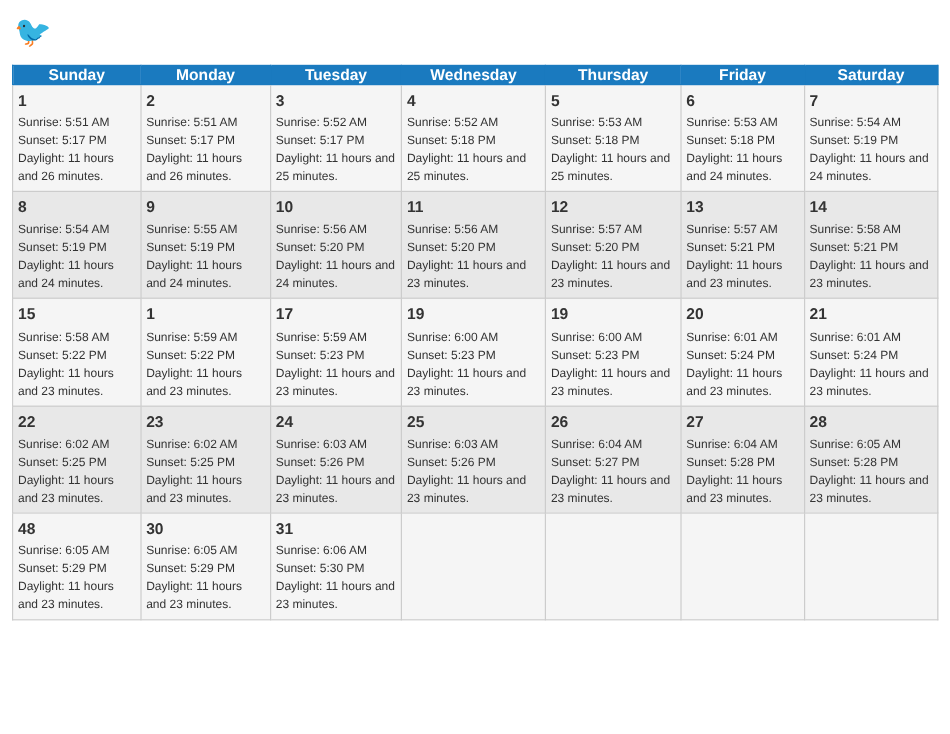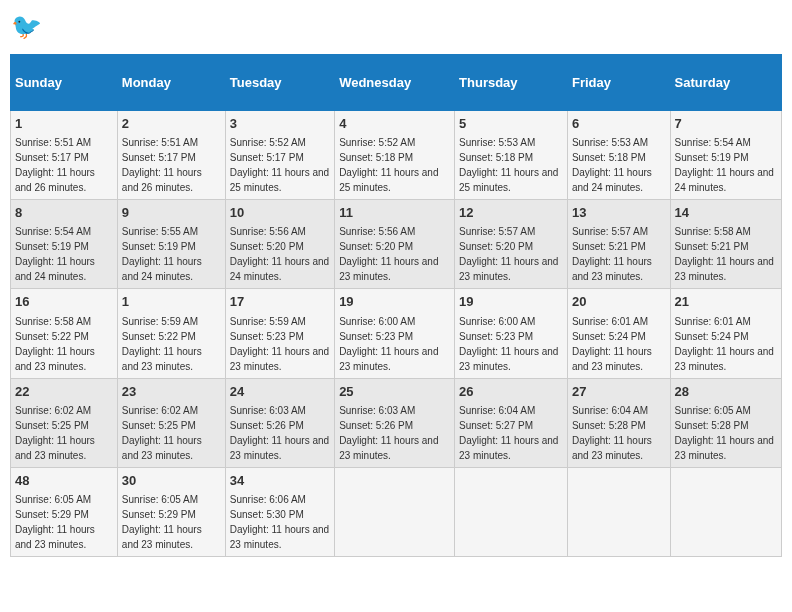--- a/index.html
+++ b/index.html
@@ -49,22 +49,22 @@
     table {
       width: 100%;
       border-collapse: collapse;
       font-size: 11px;
     }
     thead tr {
       background-color: #1a7abf;
       color: #fff;
     }
     thead th {
-      padding: 20px 4px;
-      text-align: left;
+      padding: 0 4px;
+      text-align: center;
       font-size: 13px;
       font-weight: bold;
       border: 1px solid #1a7abf;
     }
     tbody tr {
       vertical-align: top;
     }
     tbody tr:nth-child(odd) {
       background-color: #f5f5f5;
     }
@@ -183,21 +183,21 @@
         <span class="day-num">13</span>
         <span class="day-info">Sunrise: 5:57 AM<br>Sunset: 5:21 PM<br>Daylight: 11 hours and 23 minutes.</span>
       </td>
         <td>
         <span class="day-num">14</span>
         <span class="day-info">Sunrise: 5:58 AM<br>Sunset: 5:21 PM<br>Daylight: 11 hours and 23 minutes.</span>
       </td>
       </tr>
       <tr>
         <td>
-        <span class="day-num">16</span>
+        <span class="day-num">15</span>
         <span class="day-info">Sunrise: 5:58 AM<br>Sunset: 5:22 PM<br>Daylight: 11 hours and 23 minutes.</span>
       </td>
         <td>
         <span class="day-num">1</span>
         <span class="day-info">Sunrise: 5:59 AM<br>Sunset: 5:22 PM<br>Daylight: 11 hours and 23 minutes.</span>
       </td>
         <td>
         <span class="day-num">17</span>
         <span class="day-info">Sunrise: 5:59 AM<br>Sunset: 5:23 PM<br>Daylight: 11 hours and 23 minutes.</span>
       </td>
@@ -251,21 +251,21 @@
       <tr>
         <td>
         <span class="day-num">48</span>
         <span class="day-info">Sunrise: 6:05 AM<br>Sunset: 5:29 PM<br>Daylight: 11 hours and 23 minutes.</span>
       </td>
         <td>
         <span class="day-num">30</span>
         <span class="day-info">Sunrise: 6:05 AM<br>Sunset: 5:29 PM<br>Daylight: 11 hours and 23 minutes.</span>
       </td>
         <td>
-        <span class="day-num">34</span>
+        <span class="day-num">31</span>
         <span class="day-info">Sunrise: 6:06 AM<br>Sunset: 5:30 PM<br>Daylight: 11 hours and 23 minutes.</span>
       </td>
         <td class="empty-cell"></td>
         <td class="empty-cell"></td>
         <td class="empty-cell"></td>
         <td class="empty-cell"></td>
       </tr>
     </tbody>
 </table>
 

